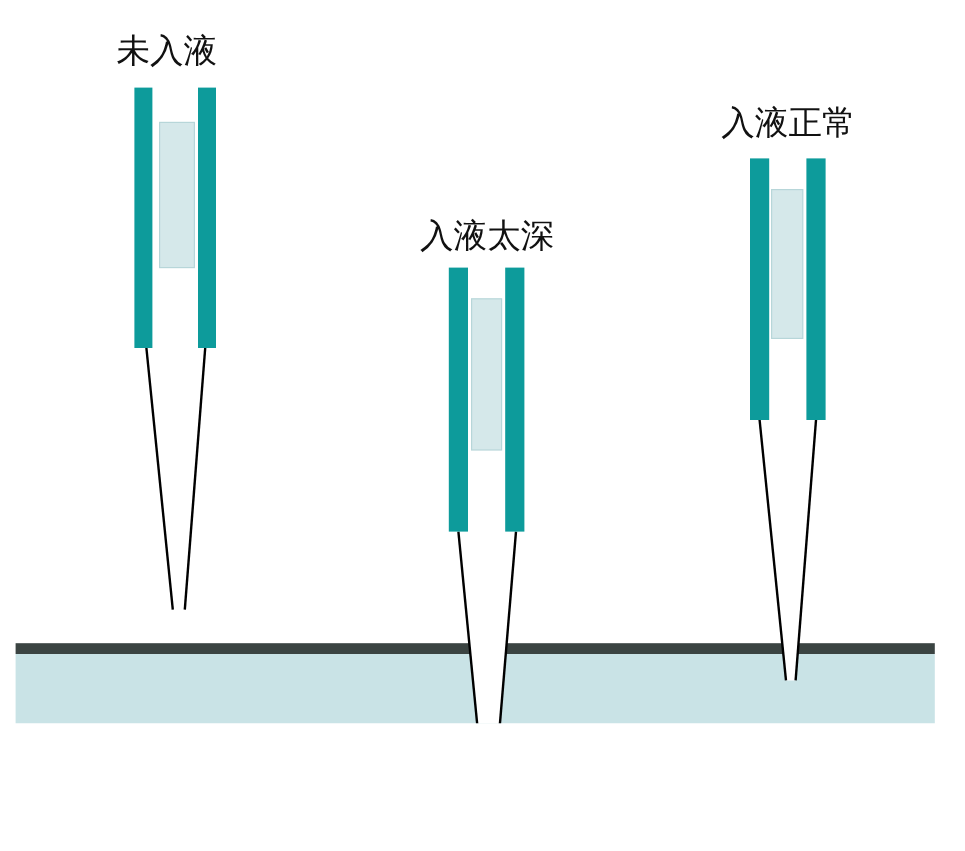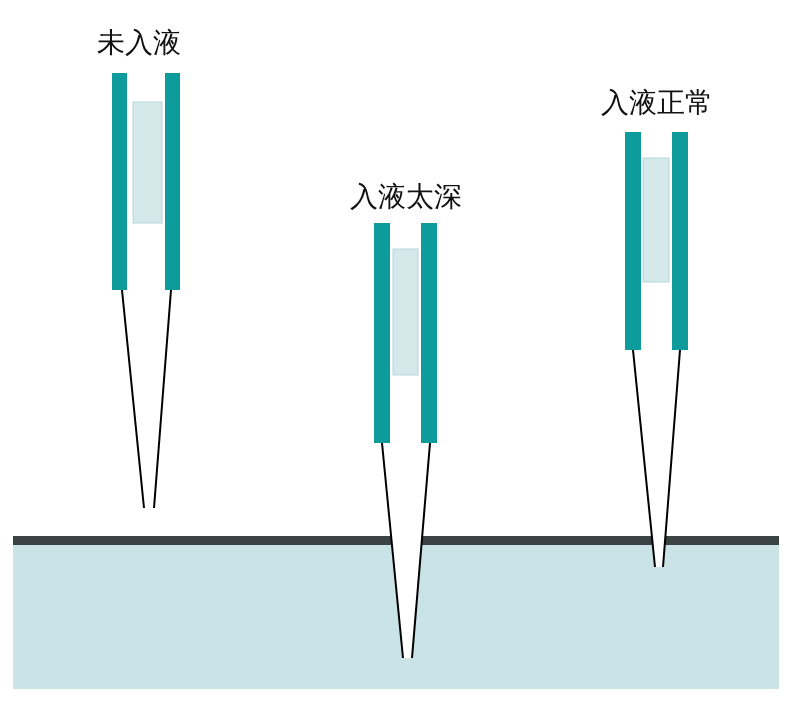--- a/index.html
+++ b/index.html
@@ -14,21 +14,21 @@
   }
   html,body{
     margin:0;
     padding:0;
     background:var(--background);
     font-family:"Liberation Serif","DejaVu Serif",serif;
   }
   .canvas{
     position:relative;
     width:804px;
-    height:709px;
+    height:603px;
     background:var(--background);
     overflow:hidden;
   }
   svg{display:block}
   .bar{fill:var(--probe-teal)}
   .inner{fill:var(--inner-fill);stroke:var(--inner-stroke);stroke-width:1}
   .tip-wedge{fill:var(--background)}
   .tip-line{stroke:var(--tip-line);stroke-width:2;fill:none;stroke-linecap:butt}
   .pool-body{fill:var(--liquid)}
   .pool-surface{fill:var(--surface-line)}

